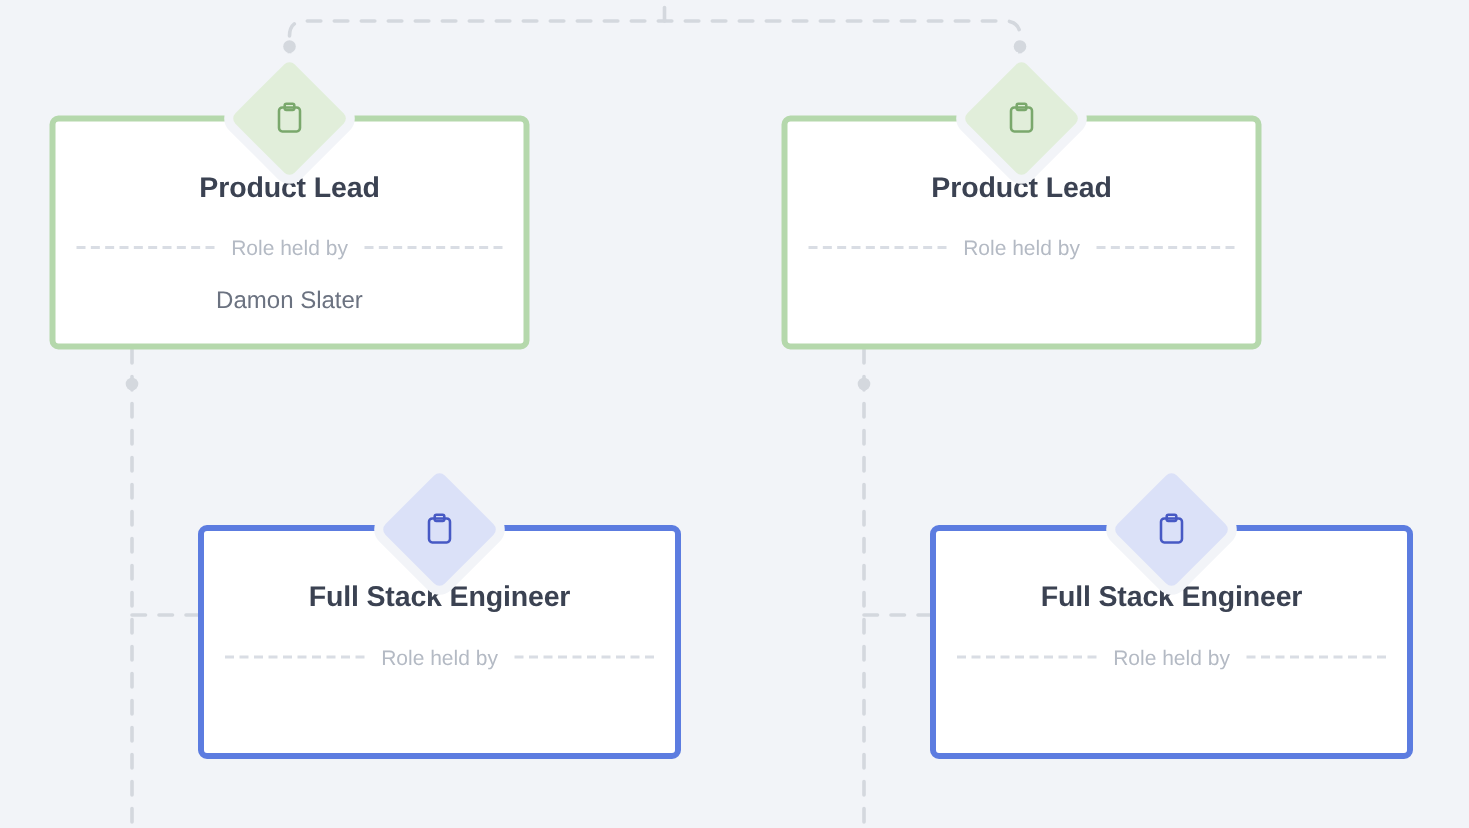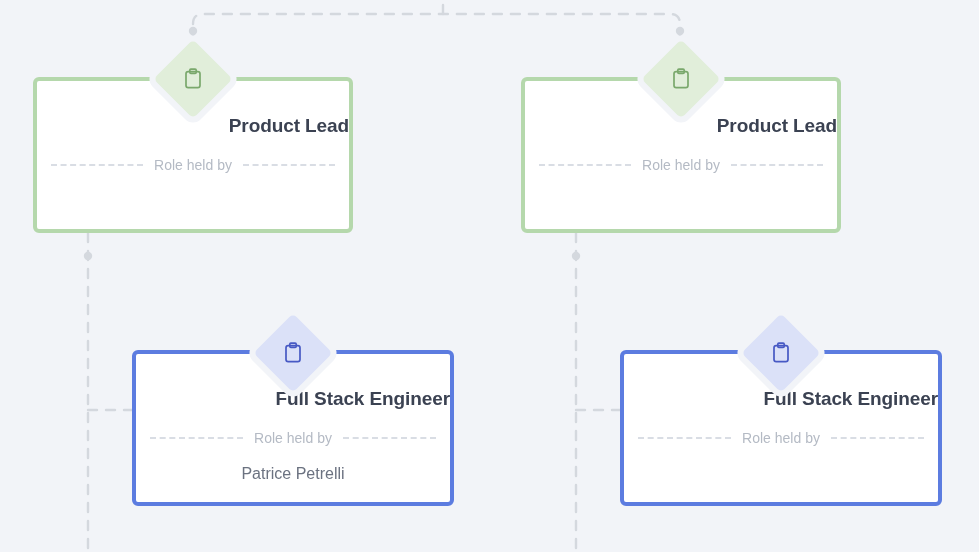--- a/index.html
+++ b/index.html
@@ -42,21 +42,21 @@
     justify-content: flex-start;
   }
   .node.green { border-color: #b5d8ac; }
   .node.blue  { border-color: #5c7ce0; }
 
   .node-title {
     font-size: 19px;
     font-weight: bold;
     color: #3b4252;
     letter-spacing: -0.1px;
-    text-align: right;
+    text-align: center;
     width: 100%;
   }
 
   
   .divider-row {
     display: flex;
     align-items: center;
     width: 100%;
     box-sizing: border-box;
     padding: 0 14px;
@@ -130,20 +130,21 @@
     </g>
   </svg>
 
   <div class="node green" style="left:33px; top:77px; width:320px; height:156px; padding-top:34px;">
     <div class="node-title">Product Lead</div>
     <div class="divider-row" style="margin-top:20px;">
       <div class="rule"></div>
       <div class="divider-caption">Role held by</div>
       <div class="rule"></div>
     </div>
+    <div class="node-person" style="margin-top:19px;">Damon Slater</div>
   </div>
   <div class="badge green" style="left:165px; top:51px;">
     <span class="glyph">
       <svg width="20" height="22" viewBox="0 0 20 22" xmlns="http://www.w3.org/2000/svg" fill="none" stroke="#7aa86c" stroke-width="1.7" stroke-linecap="round" stroke-linejoin="round">
         <rect x="3" y="3.6" width="14" height="16" rx="2.2"></rect>
         <rect x="6.8" y="1.1" width="6.4" height="4.2" rx="1.1"></rect>
       </svg>
     </span>
   </div>
 
@@ -164,21 +165,20 @@
     </span>
   </div>
 
   <div class="node blue" style="left:132px; top:350px; width:322px; height:156px; padding-top:34px;">
     <div class="node-title">Full Stack Engineer</div>
     <div class="divider-row" style="margin-top:20px;">
       <div class="rule"></div>
       <div class="divider-caption">Role held by</div>
       <div class="rule"></div>
     </div>
-    <div class="node-person" style="margin-top:19px;">Patrice Petrelli</div>
   </div>
   <div class="badge blue" style="left:265px; top:325px;">
     <span class="glyph">
       <svg width="20" height="22" viewBox="0 0 20 22" xmlns="http://www.w3.org/2000/svg" fill="none" stroke="#4759c4" stroke-width="1.7" stroke-linecap="round" stroke-linejoin="round">
         <rect x="3" y="3.6" width="14" height="16" rx="2.2"></rect>
         <rect x="6.8" y="1.1" width="6.4" height="4.2" rx="1.1"></rect>
       </svg>
     </span>
   </div>
 

